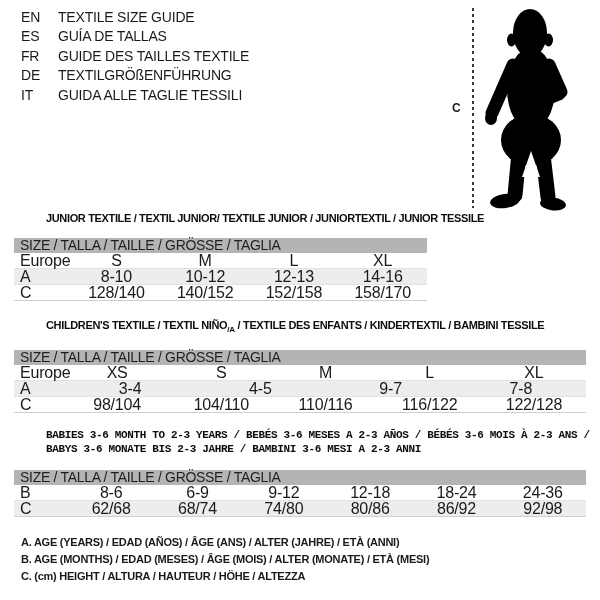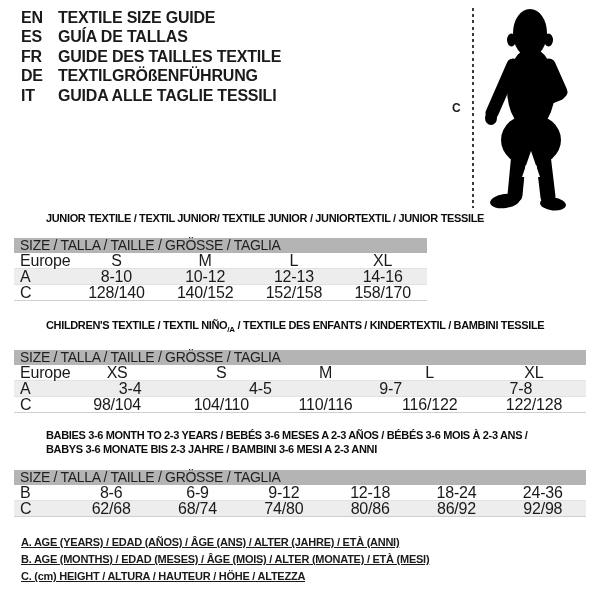--- a/index.html
+++ b/index.html
@@ -10,54 +10,54 @@
     --row-line-end:#cfcfcf;
   }
   html,body{margin:0;padding:0;background:#fff;}
   .canvas{
     position:relative;width:600px;height:600px;background:#fff;
     font-family:"Liberation Sans",sans-serif;color:var(--text);overflow:hidden;
   }
 
   
   .lang-block{position:absolute;left:21px;top:8px;}
-  .lang-row{display:flex;font-weight:bold;font-size:16px;line-height:19.4px;letter-spacing:-0.2px;white-space:nowrap;align-items:center;}
+  .lang-row{display:flex;font-weight:normal;font-size:14px;line-height:19.4px;letter-spacing:-0.2px;white-space:nowrap;align-items:center;}
   .lang-code{width:37px;flex:0 0 37px;}
 
   
   .dash-line{position:absolute;left:472px;top:8px;width:2px;height:200px;
     background:repeating-linear-gradient(to bottom,#3a3a3a 0 3px,transparent 3px 6.2px);}
   .measure-label{position:absolute;left:452px;top:101px;font-weight:bold;font-size:12px;}
   .toddler{position:absolute;left:482px;top:3px;}
 
   
   .section{position:absolute;left:14px;}
   .sec0{top:211px;width:413px;}
   .sec1{top:318px;width:572px;}
   .sec2{top:428px;width:572px;}
   .sec-title{font-weight:bold;font-size:11px;line-height:14px;letter-spacing:-0.35px;white-space:nowrap;color:#0d0d0d;margin-left:32px;}
   .sec0 .sec-title,.sec1 .sec-title{margin-bottom:13px;}
-  .sec2 .sec-title{margin-bottom:14px;}
+  .sec2 .sec-title{margin-bottom:14px;font-family:Liberation Mono, monospace;}
   .subscript{vertical-align:sub;font-size:8px;letter-spacing:-0.2px;}
 
   .stable{width:100%;}
   .thead{background:var(--header-bg);height:15px;line-height:15px;padding-left:6px;
     font-size:14px;letter-spacing:-0.3px;color:#1f1f1f;white-space:nowrap;}
   .trow{display:flex;height:15px;line-height:15px;font-size:16px;letter-spacing:-0.2px;
     border-bottom:1px solid var(--row-line);}
   .trow:last-child{border-bottom:1px solid var(--row-line-end);}
   .trow.shaded{background:var(--shaded-bg);}
   .cell-label{padding-left:6px;flex:0 0 auto;}
   .t0 .cell-label{width:52px;}
   .t1 .cell-label{width:45px;}
   .t2 .cell-label{width:48px;}
   .cell{flex:1 1 0;text-align:center;}
 
   
-  .footnotes{position:absolute;left:21px;top:534px;text-decoration:underline;}
+  .footnotes{position:absolute;left:21px;top:534px;}
   .footnote{font-weight:bold;font-size:11px;line-height:17.2px;letter-spacing:-0.25px;white-space:nowrap;}
 </style>
 </head>
 <body>
 
 <div class="canvas">
 
   <div class="lang-block" id="lang-block">
       <div class="lang-row">
         <span class="lang-code">EN</span>

